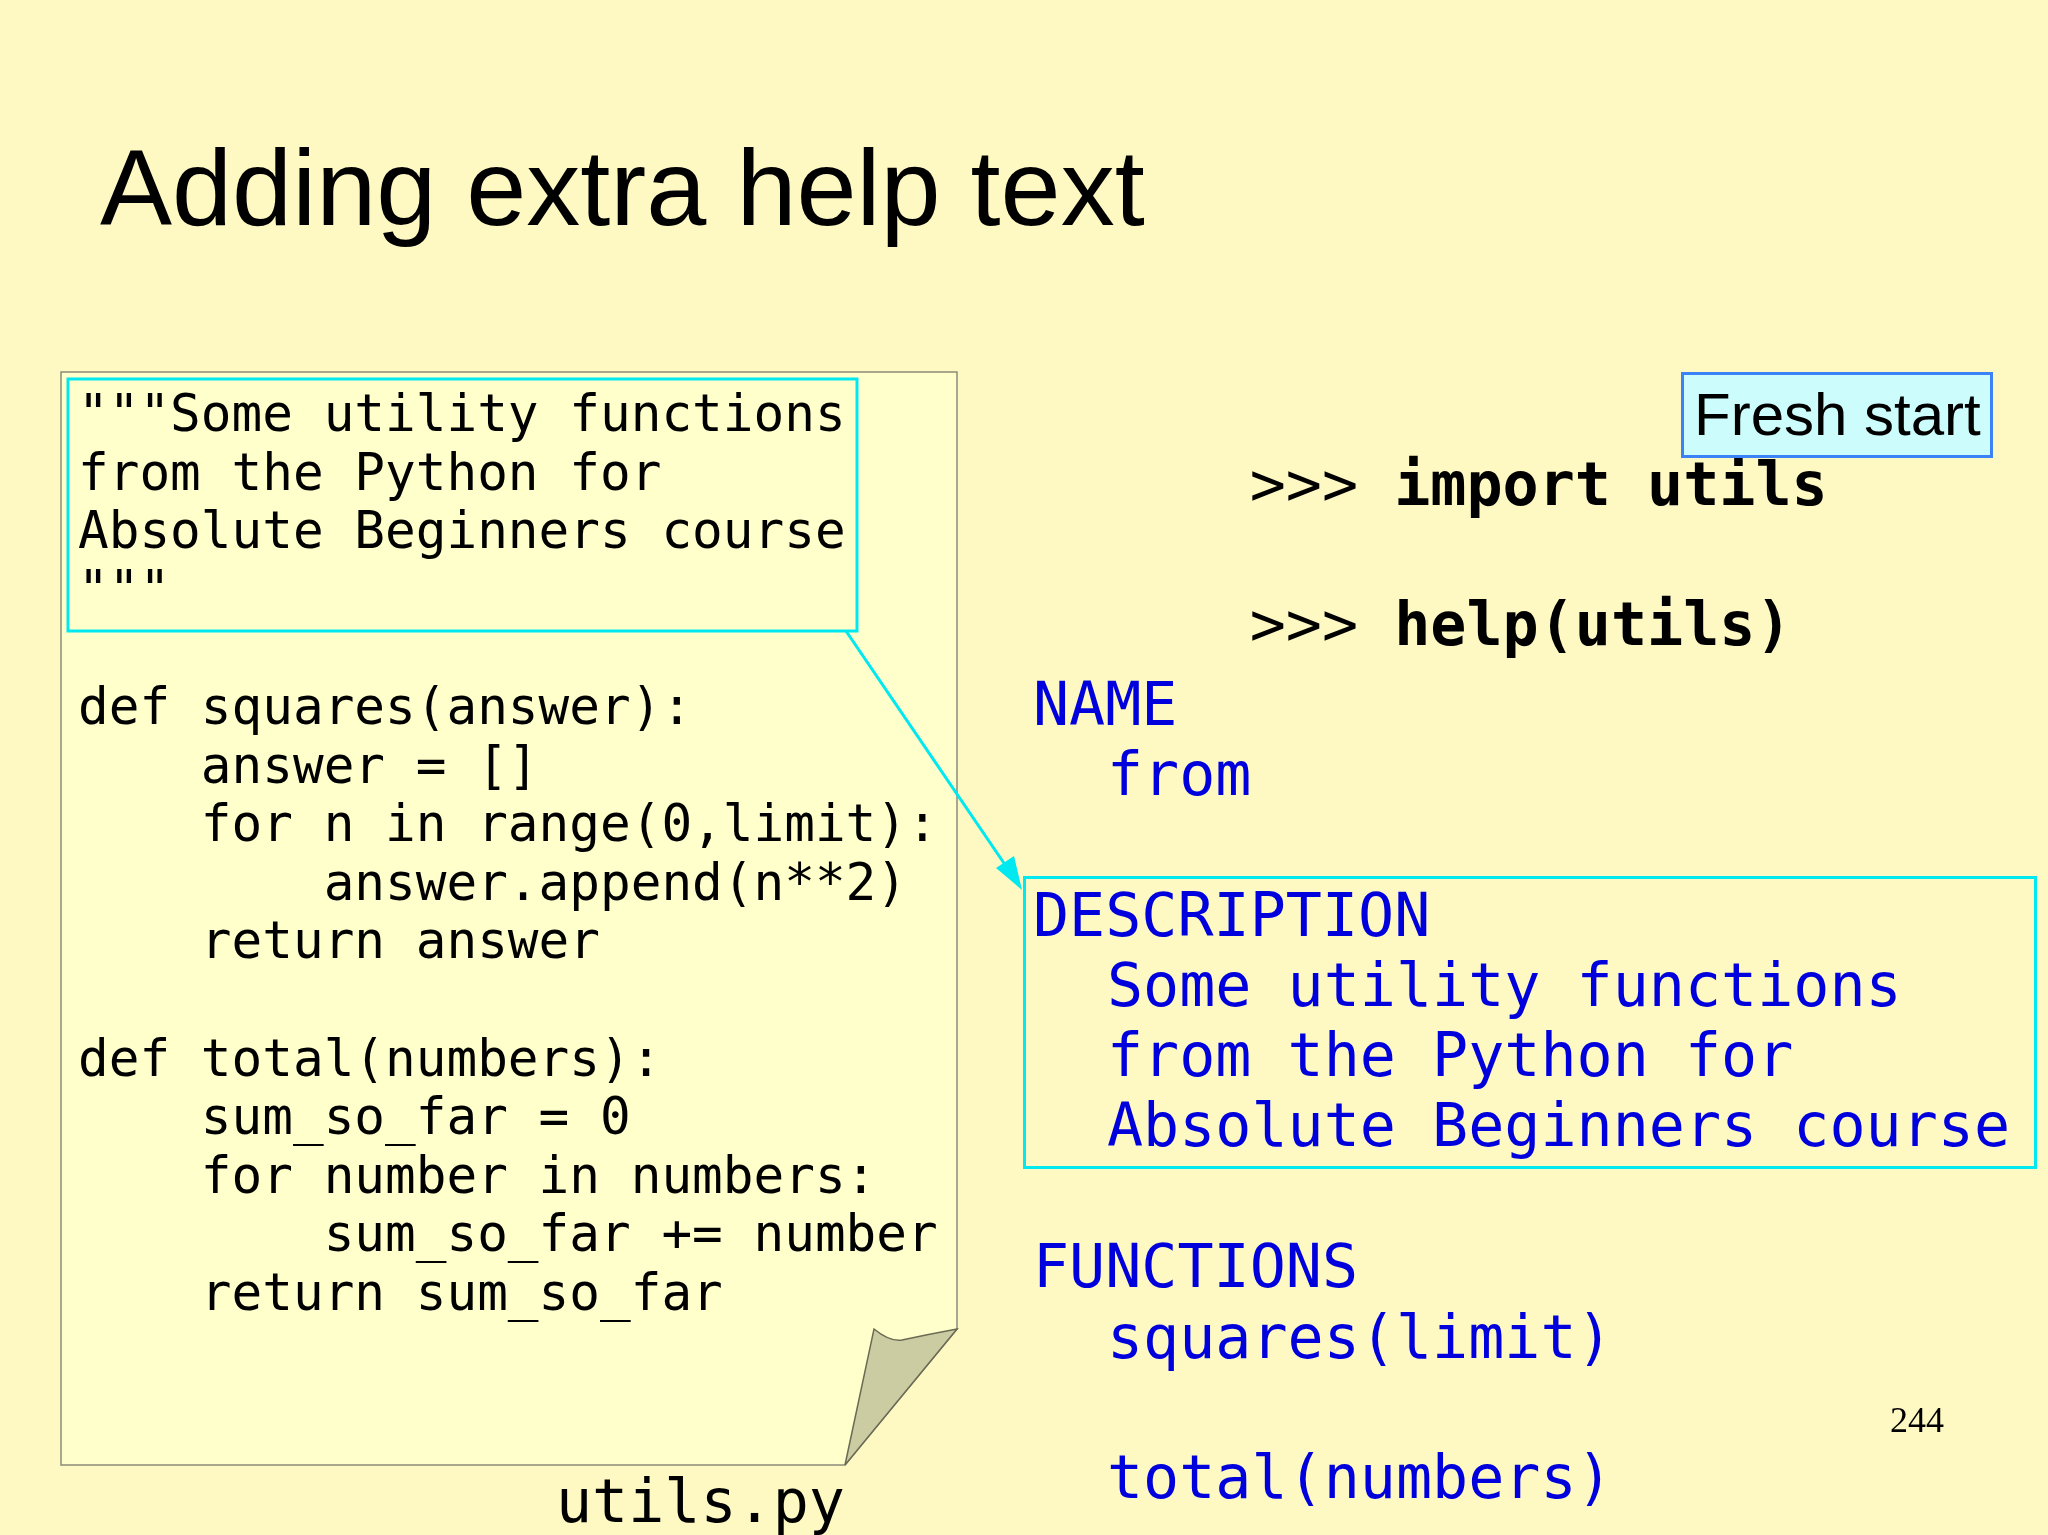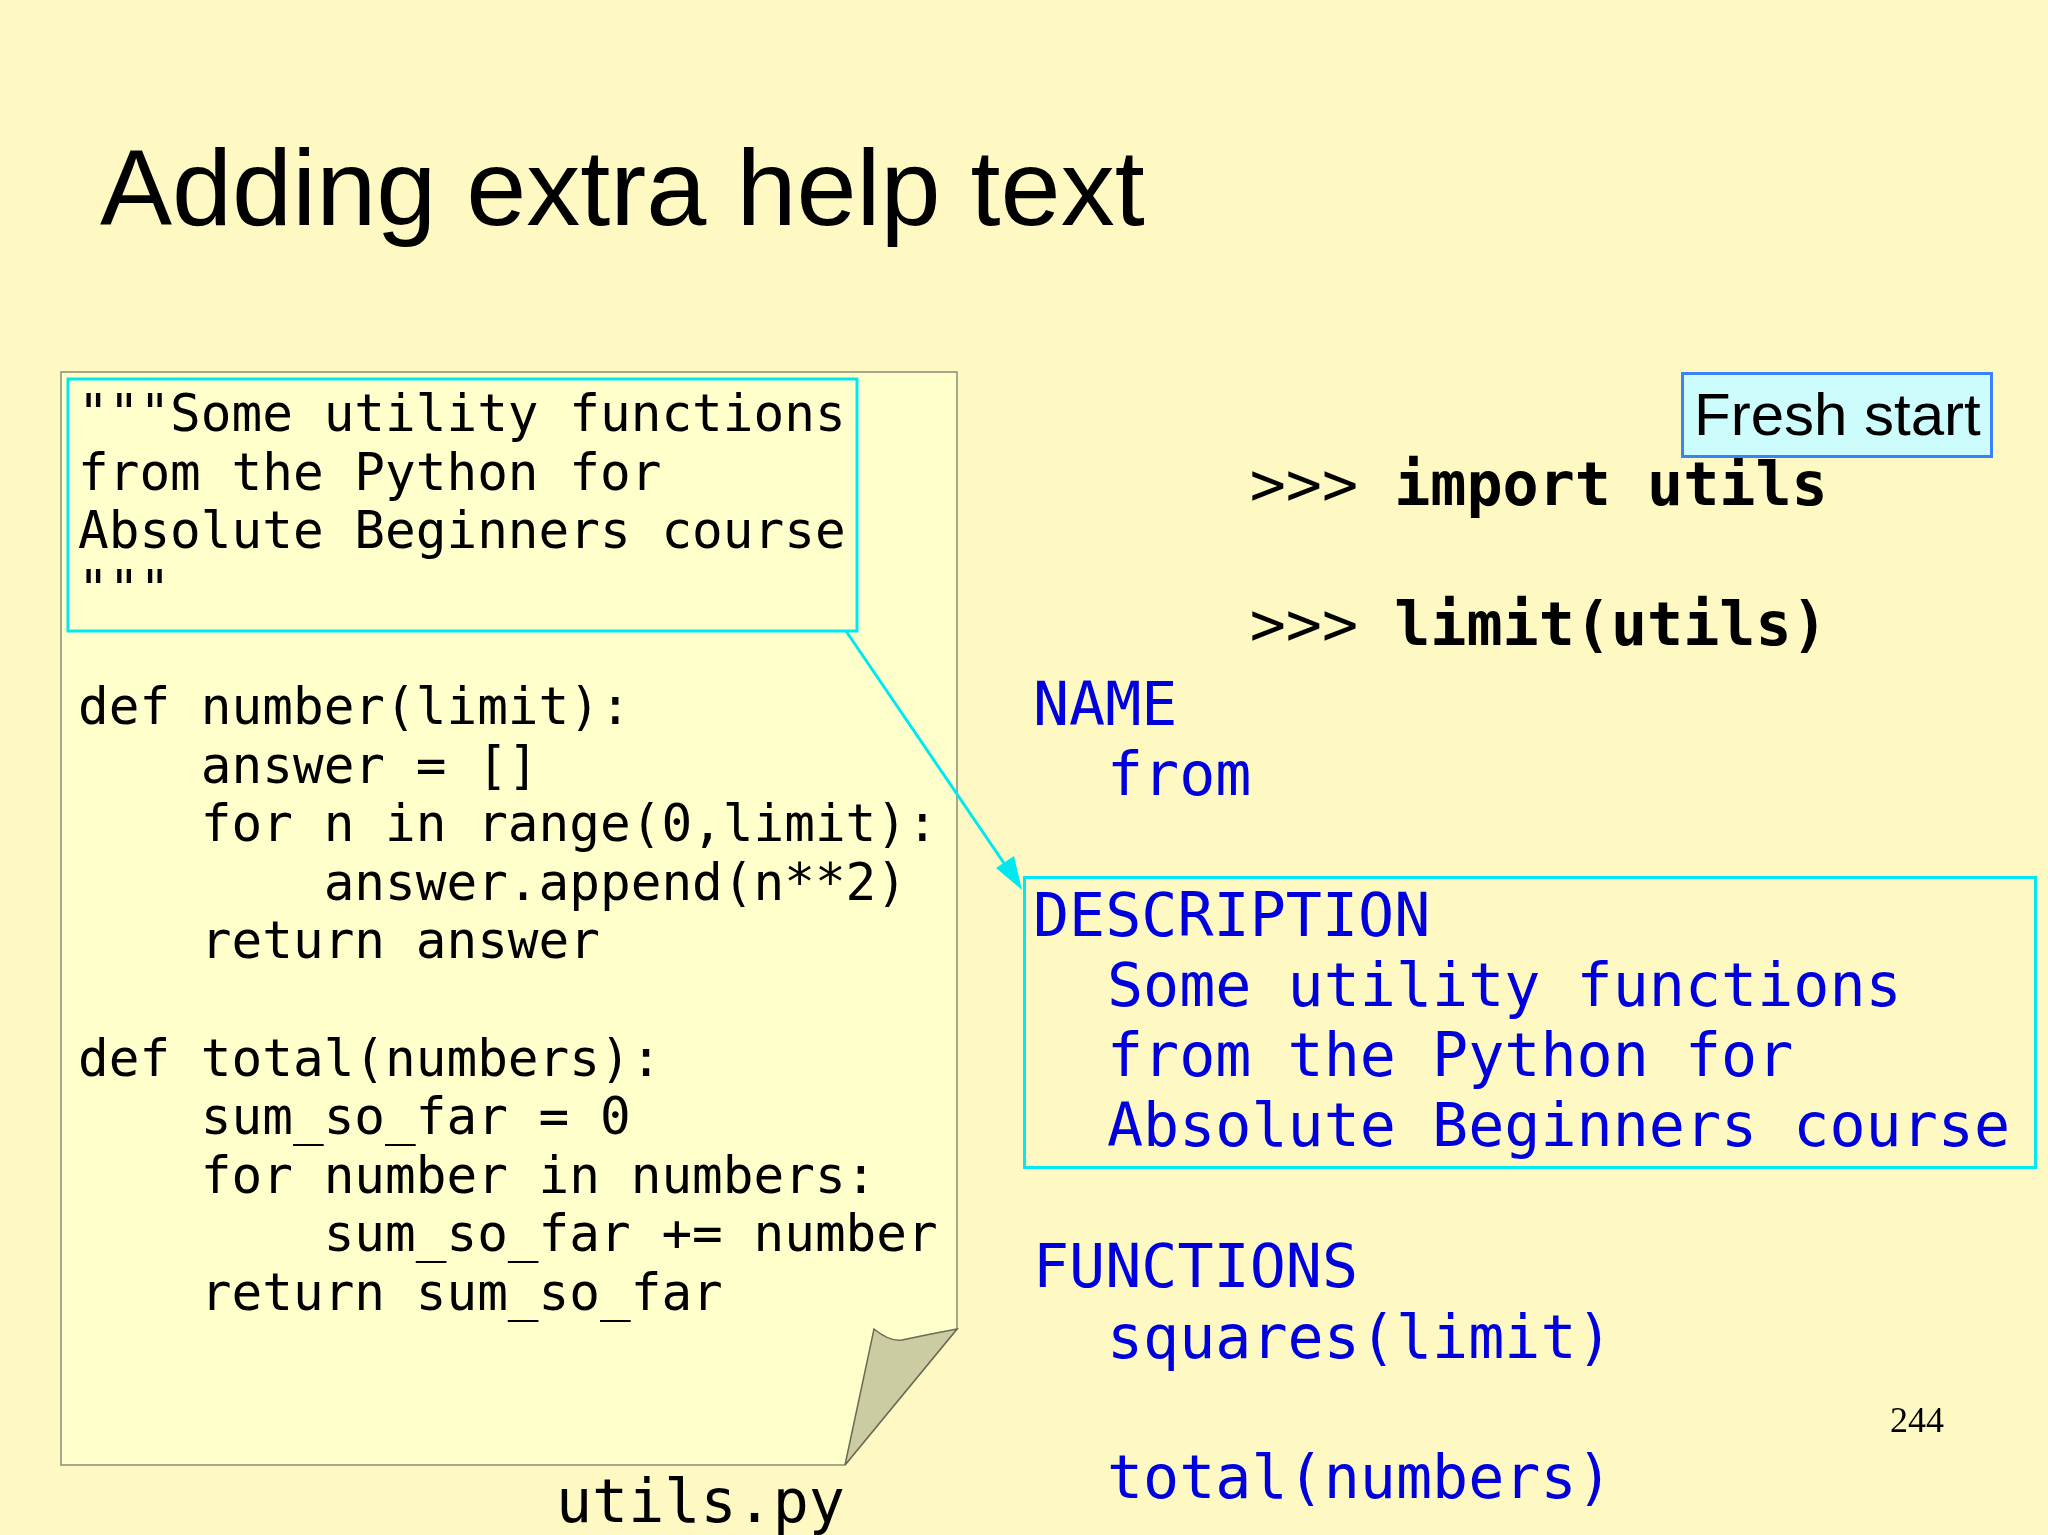--- a/index.html
+++ b/index.html
@@ -136,41 +136,41 @@
     <line x1="846" y1="631" x2="1010" y2="872" stroke="#00e8f0" stroke-width="3"></line>
     <path d="M1022,890 L996,868 L1014,856 Z" fill="#00e8f0"></path>
   </svg>
 
   <div>
     <div class="code-line mono" style="top:385px">"""Some utility functions</div>
     <div class="code-line mono" style="top:443.6px">from the Python for</div>
     <div class="code-line mono" style="top:502.2px">Absolute Beginners course</div>
     <div class="code-line mono" style="top:560.8px">"""</div>
 
-    <div class="code-line mono" style="top:678px">def number(limit):</div>
+    <div class="code-line mono" style="top:678px">def squares(answer):</div>
     <div class="code-line mono" style="top:736.6px">    answer = []</div>
     <div class="code-line mono" style="top:795.2px">    for n in range(0,limit):</div>
     <div class="code-line mono" style="top:853.8px">        answer.append(n**2)</div>
     <div class="code-line mono" style="top:912.4px">    return answer</div>
     <div class="code-line mono" style="top:971px"></div>
     <div class="code-line mono" style="top:1029.6px">def total(numbers):</div>
     <div class="code-line mono" style="top:1088.2px">    sum_so_far = 0</div>
     <div class="code-line mono" style="top:1146.8px">    for number in numbers:</div>
     <div class="code-line mono" style="top:1205.4px">        sum_so_far += number</div>
     <div class="code-line mono" style="top:1264px">    return sum_so_far</div>
 
     <div class="file-label mono">utils.py</div>
   </div>
 
   <div>
     <div class="term-line mono" style="top:379px">
       <span class="prompt">&gt;&gt;&gt; </span><span class="cmd">import utils</span>
     </div>
     <div class="term-line mono" style="top:519px">
-      <span class="prompt">&gt;&gt;&gt; </span><span class="cmd">limit(utils)</span>
+      <span class="prompt">&gt;&gt;&gt; </span><span class="cmd">help(utils)</span>
     </div>
 
     <div class="fresh-box">
       <div class="fresh-text">Fresh start</div>
     </div>
 
     <div class="term-line mono help-text" style="top:669px">NAME</div>
     <div class="term-line mono help-text indent" style="top:739px">from</div>
 
     <div class="desc-box"></div>

